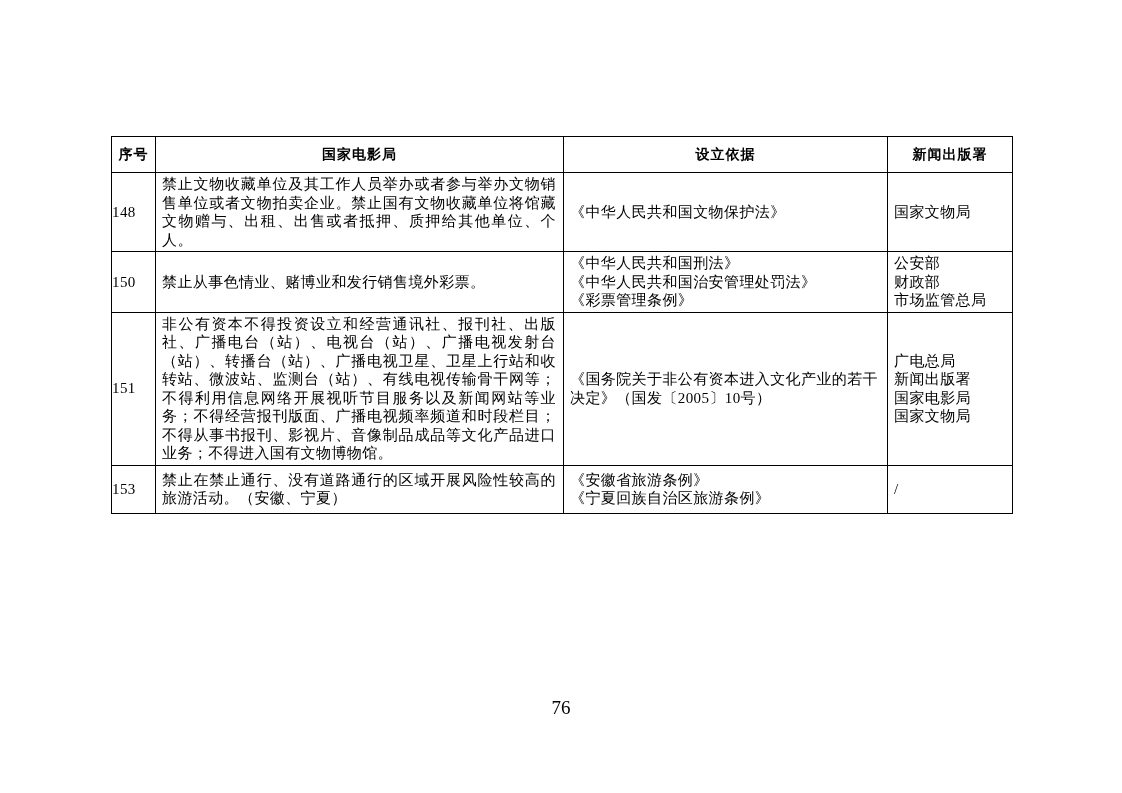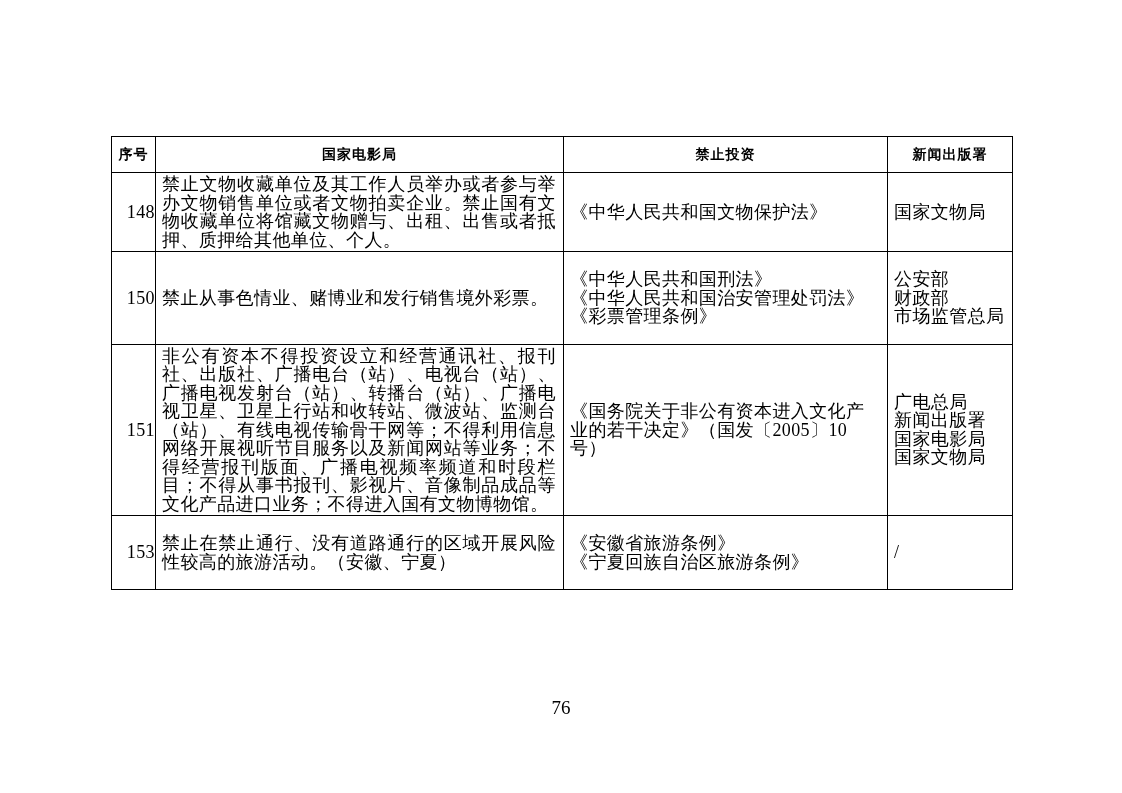--- a/index.html
+++ b/index.html
@@ -30,41 +30,41 @@
     box-sizing: border-box;
   }
   .doc-table th {
     font-size: 14px;
     font-weight: bold;
     text-align: center;
     letter-spacing: 1px;
     padding: 0;
   }
   .doc-table td {
-    font-size: 18px;
+    font-size: 15px;
     line-height: 18.5px;
     letter-spacing: 0.4px;
   }
   tr.hdr   { height: 36px; }
   tr.r-148 { height: 68px; }
   tr.r-149 { height: 51px; }
   tr.r-150 { height: 56px; }
   tr.r-151 { height: 120px; }
   tr.r-152 { height: 45px; }
   tr.r-153 { height: 48px; }
   td.seq {
-    text-align: right;
+    text-align: left;
     padding: 0;
   }
   td.measure {
     text-align: justify;
     padding: 2px 7px 2px 6px;
   }
   td.basis {
-    padding: 18px 6px;
+    padding: 2px 6px;
   }
   td.dept {
     padding: 2px 6px;
   }
   .page-number {
     position: absolute;
     top: 697px;
     left: 0;
     width: 100%;
     text-align: center;
@@ -80,21 +80,21 @@
     <colgroup>
       <col style="width:44px">
       <col style="width:408px">
       <col style="width:324px">
       <col style="width:125px">
     </colgroup>
     <thead>
       <tr class="hdr">
         <th>序号</th>
         <th>国家电影局</th>
-        <th>禁止投资</th>
+        <th>设立依据</th>
         <th>新闻出版署</th>
       </tr>
     </thead>
     <tbody>
 
       <tr class="r-148">
         <td class="seq">148</td>
         <td class="measure">禁止文物收藏单位及其工作人员举办或者参与举办文物销售单位或者文物拍卖企业。禁止国有文物收藏单位将馆藏文物赠与、出租、出售或者抵押、质押给其他单位、个人。</td>
         <td class="basis">
           <div>《中华人民共和国文物保护法》</div>

